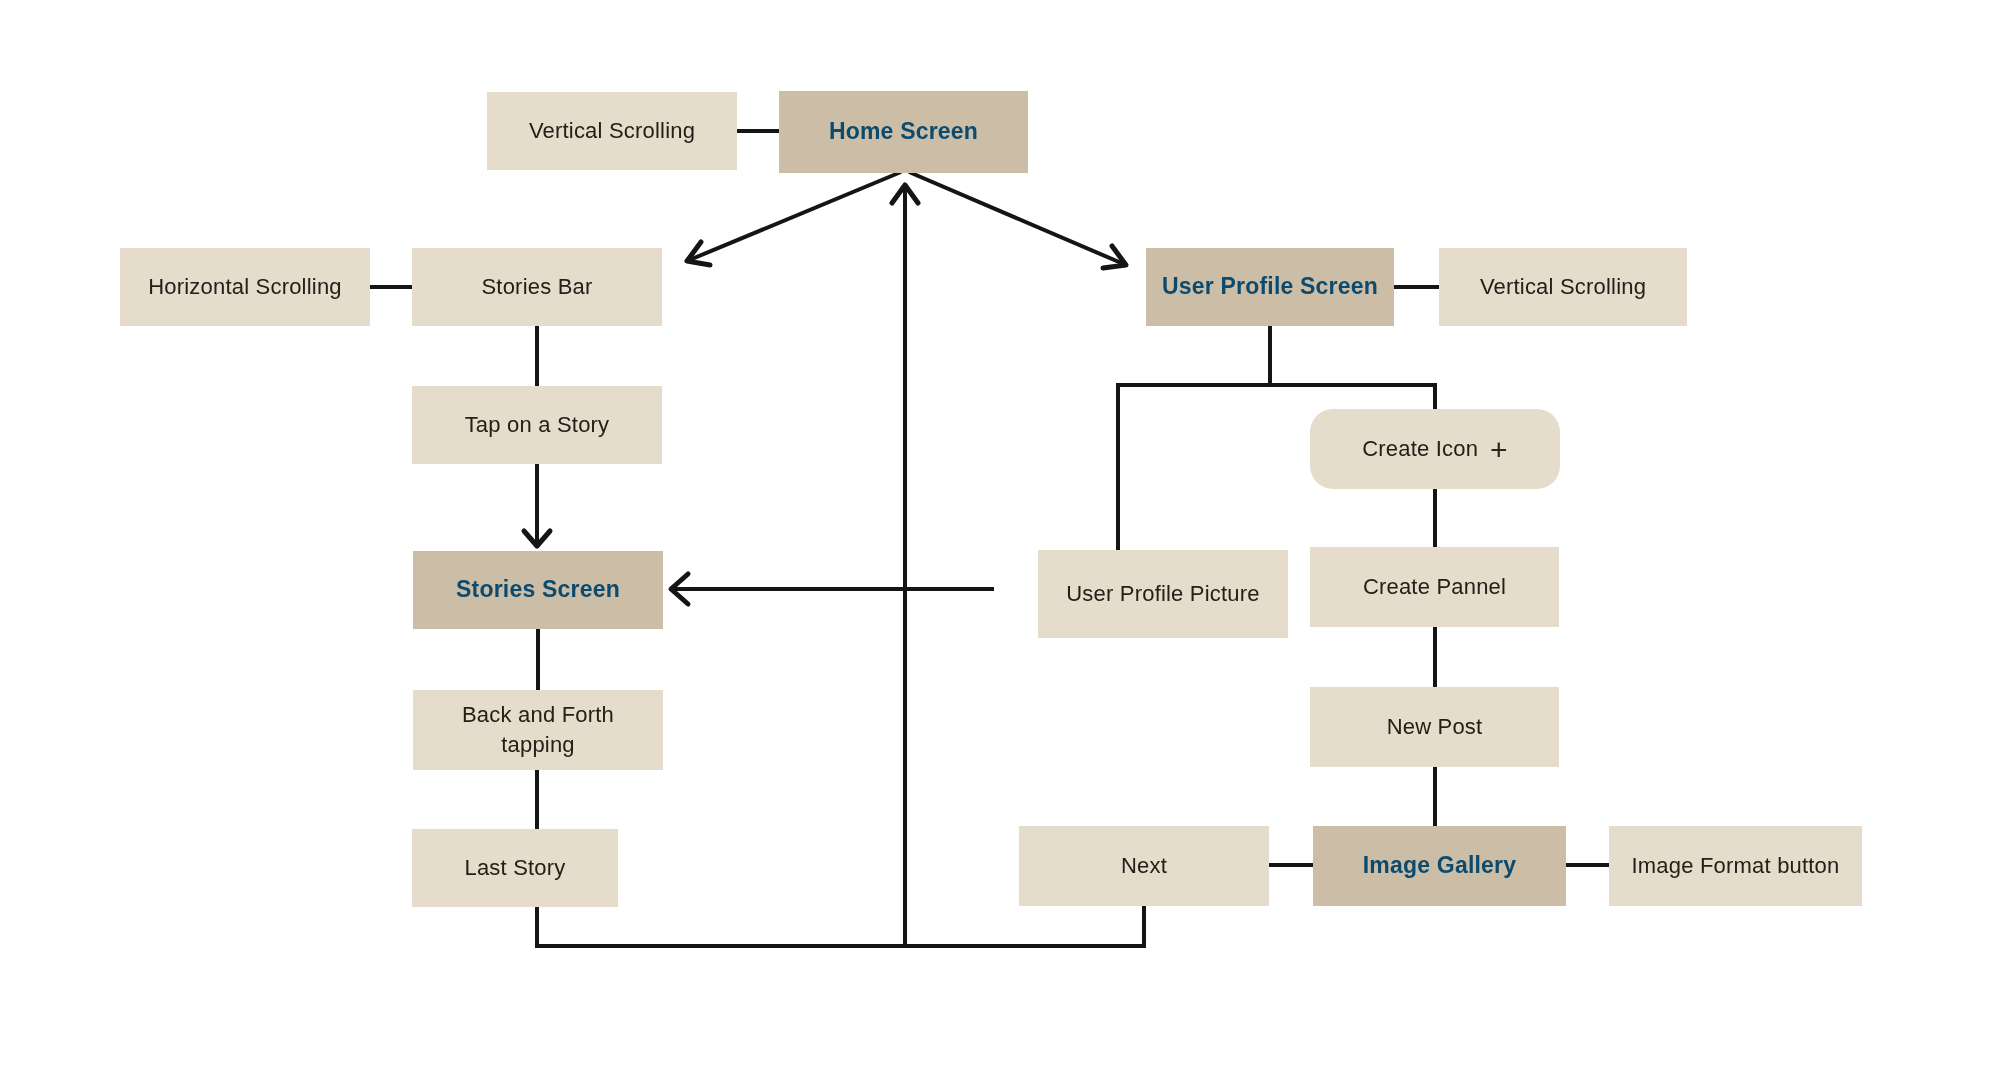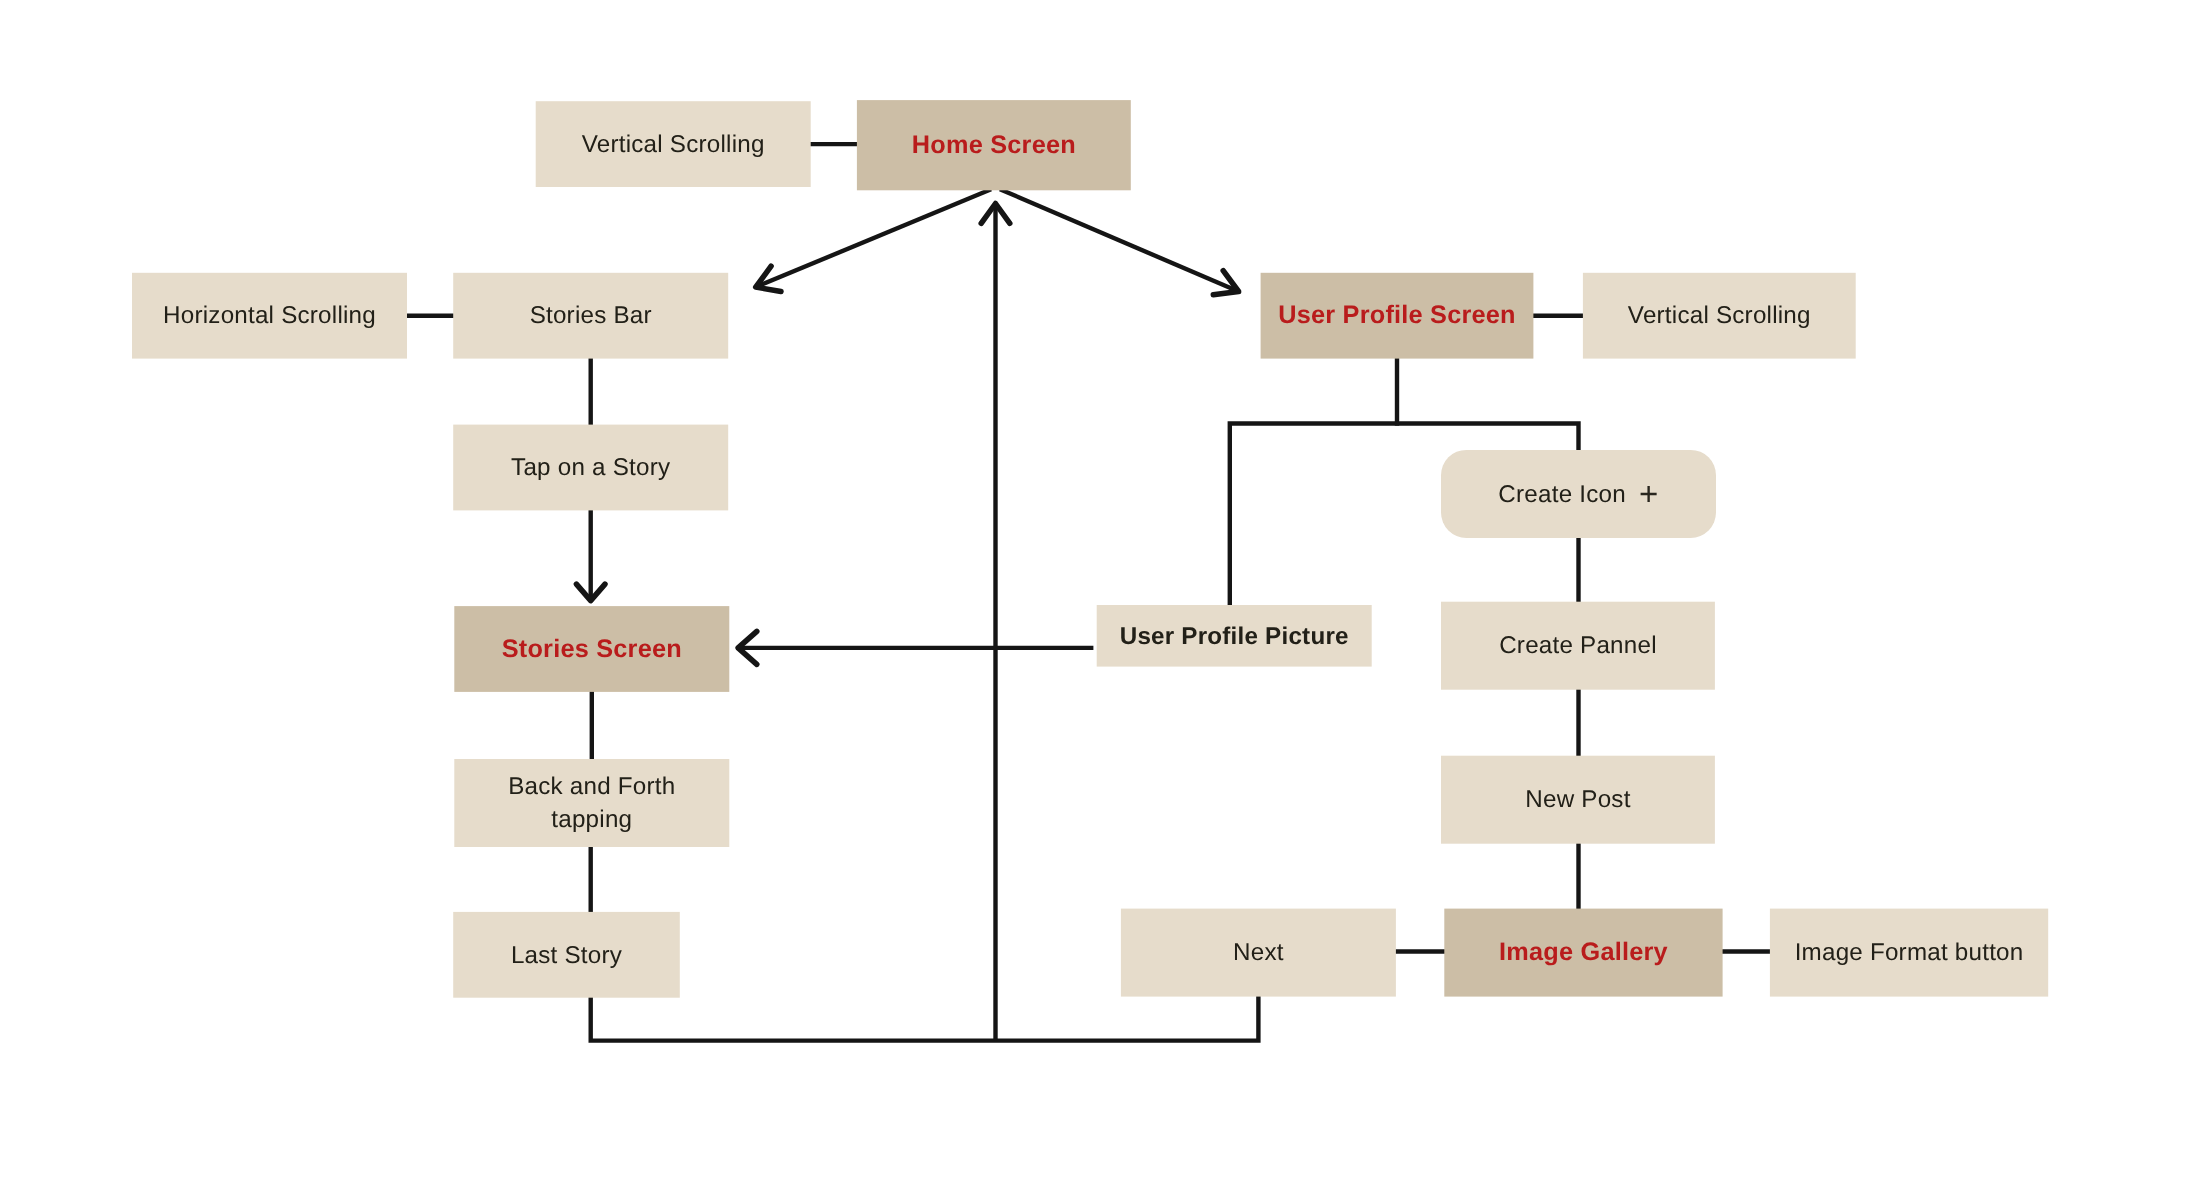--- a/index.html
+++ b/index.html
@@ -9,21 +9,21 @@
   svg.connectors path{stroke:#151515;fill:none;}
   .edge{stroke-width:4;}
   .head{stroke-width:5;stroke-linecap:round;stroke-linejoin:round;}
   .box{
     position:absolute;z-index:2;box-sizing:border-box;
     display:flex;align-items:center;justify-content:center;
     text-align:center;padding:10px 8px;
     font-size:22px;color:#222018;letter-spacing:.2px;line-height:1.35;
   }
   .box.light{background:#e6dccb;}
-  .box.dark{background:#ccbea6;font-weight:bold;font-size:23px;color:#b91c1c;}
+  .box.dark{background:#ccbea6;font-weight:bold;font-size:23px;color:#0c4a6e;}
   .box.multiline{padding:0 38px;}
   .plus{font-size:30px;font-weight:400;margin-left:12px;line-height:1;position:relative;top:1px;color:#2a2archive820;color:#29261e;}
 </style>
 </head>
 <body>
 
 <div class="canvas">
 
   <svg class="connectors" width="2000" height="1082" viewBox="0 0 2000 1082">
 
@@ -95,21 +95,21 @@
 
   <div class="box light" style="left:1439px;top:248px;width:248px;height:78px;">
     <span>Vertical Scrolling</span>
   </div>
 
   <div class="box light" style="left:1310px;top:409px;width:250px;height:80px;border-radius:23px;">
     <span>Create Icon</span>
     <span class="plus">+</span>
   </div>
 
-  <div class="box light" style="left:997px;top:550px;width:250px;height:56px;font-weight:bold;">
+  <div class="box light" style="left:1038px;top:550px;width:250px;height:88px;">
     <span>User Profile Picture</span>
   </div>
 
   <div class="box light" style="left:1310px;top:687px;width:249px;height:80px;">
     <span>New Post</span>
   </div>
 
   <div class="box light" style="left:1310px;top:547px;width:249px;height:80px;">
     <span>Create Pannel</span>
   </div>

